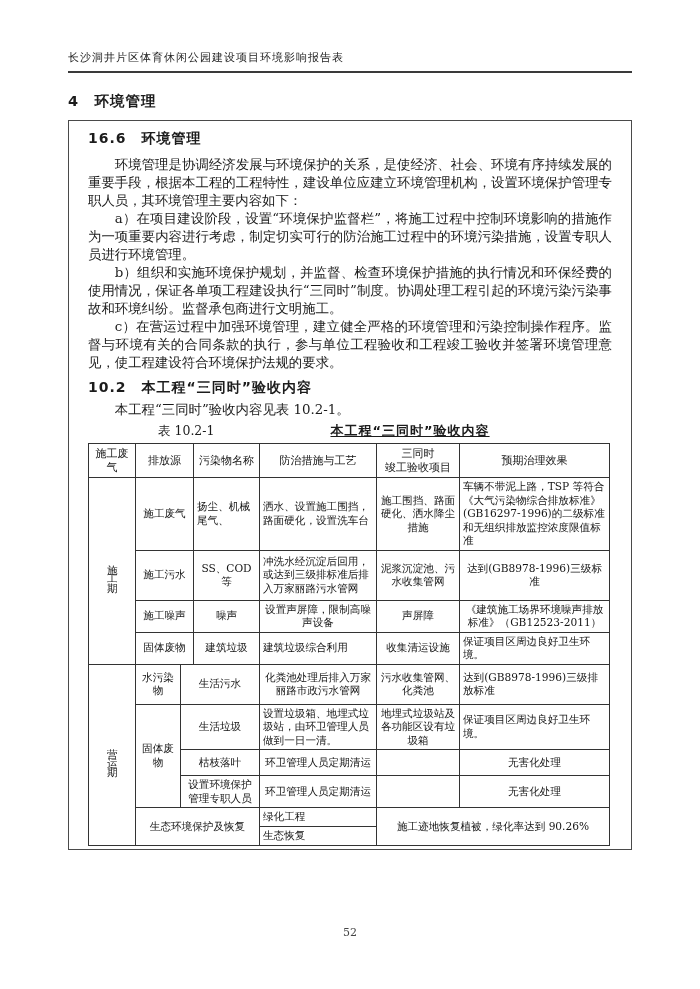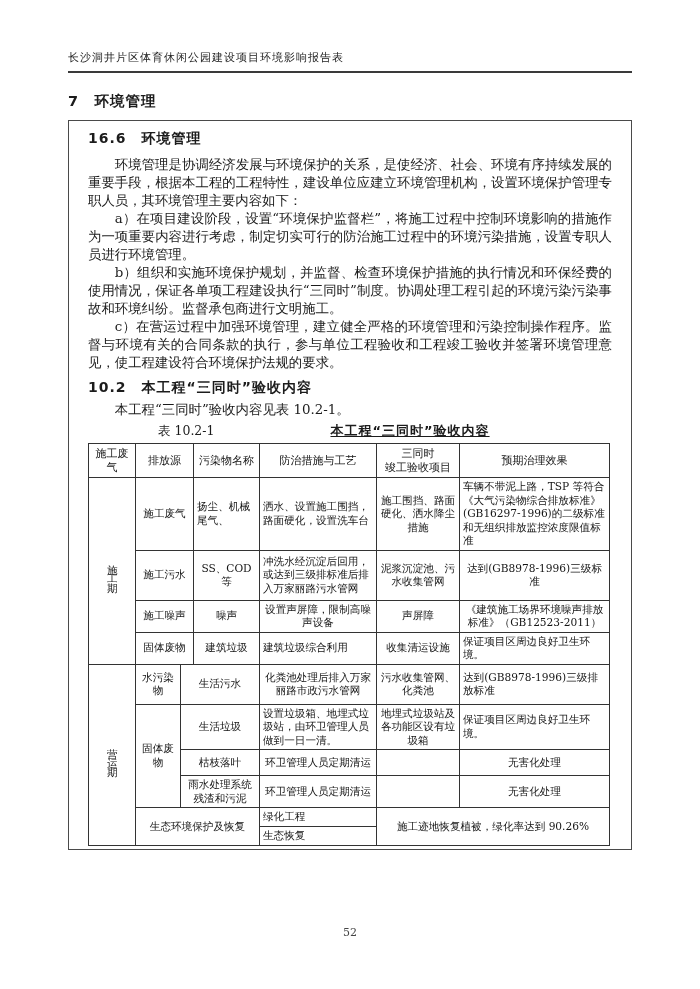--- a/index.html
+++ b/index.html
@@ -108,21 +108,21 @@
     color: #444;
   }
 </style>
 </head>
 <body>
 
 <div class="page">
 
   <div class="doc-header">长沙洞井片区体育休闲公园建设项目环境影响报告表</div>
 
-  <div class="h-chapter">7　环境管理</div>
+  <div class="h-chapter">4　环境管理</div>
 
   <div class="main-box">
 
     <div class="h-section">16.6　环境管理</div>
 
     <p class="para">环境管理是协调经济发展与环境保护的关系，是使经济、社会、环境有序持续发展的重要手段，根据本工程的工程特性，建设单位应建立环境管理机构，设置环境保护管理专职人员，其环境管理主要内容如下：</p>
     <p class="para">a）在项目建设阶段，设置“环境保护监督栏”，将施工过程中控制环境影响的措施作为一项重要内容进行考虑，制定切实可行的防治施工过程中的环境污染措施，设置专职人员进行环境管理。</p>
     <p class="para">b）组织和实施环境保护规划，并监督、检查环境保护措施的执行情况和环保经费的使用情况，保证各单项工程建设执行“三同时”制度。协调处理工程引起的环境污染污染事故和环境纠纷。监督承包商进行文明施工。</p>
     <p class="para">c）在营运过程中加强环境管理，建立健全严格的环境管理和污染控制操作程序。监督与环境有关的合同条款的执行，参与单位工程验收和工程竣工验收并签署环境管理意见，使工程建设符合环境保护法规的要求。</p>
 
@@ -201,21 +201,21 @@
           <td>地埋式垃圾站及各功能区设有垃圾箱</td>
           <td class="ta-l">保证项目区周边良好卫生环境。</td>
         </tr>
         <tr class="h26">
           <td colspan="2">枯枝落叶</td>
           <td>环卫管理人员定期清运</td>
           <td></td>
           <td>无害化处理</td>
         </tr>
         <tr class="h28">
-          <td colspan="2">雨水处理系统残渣和污泥</td>
+          <td colspan="2">设置环境保护管理专职人员</td>
           <td>环卫管理人员定期清运</td>
           <td></td>
           <td>无害化处理</td>
         </tr>
         <tr class="h19">
           <td colspan="3" rowspan="2">生态环境保护及恢复</td>
           <td class="ta-l">绿化工程</td>
           <td colspan="2" rowspan="2">施工迹地恢复植被，绿化率达到 90.26%</td>
         </tr>
         <tr class="h19">

